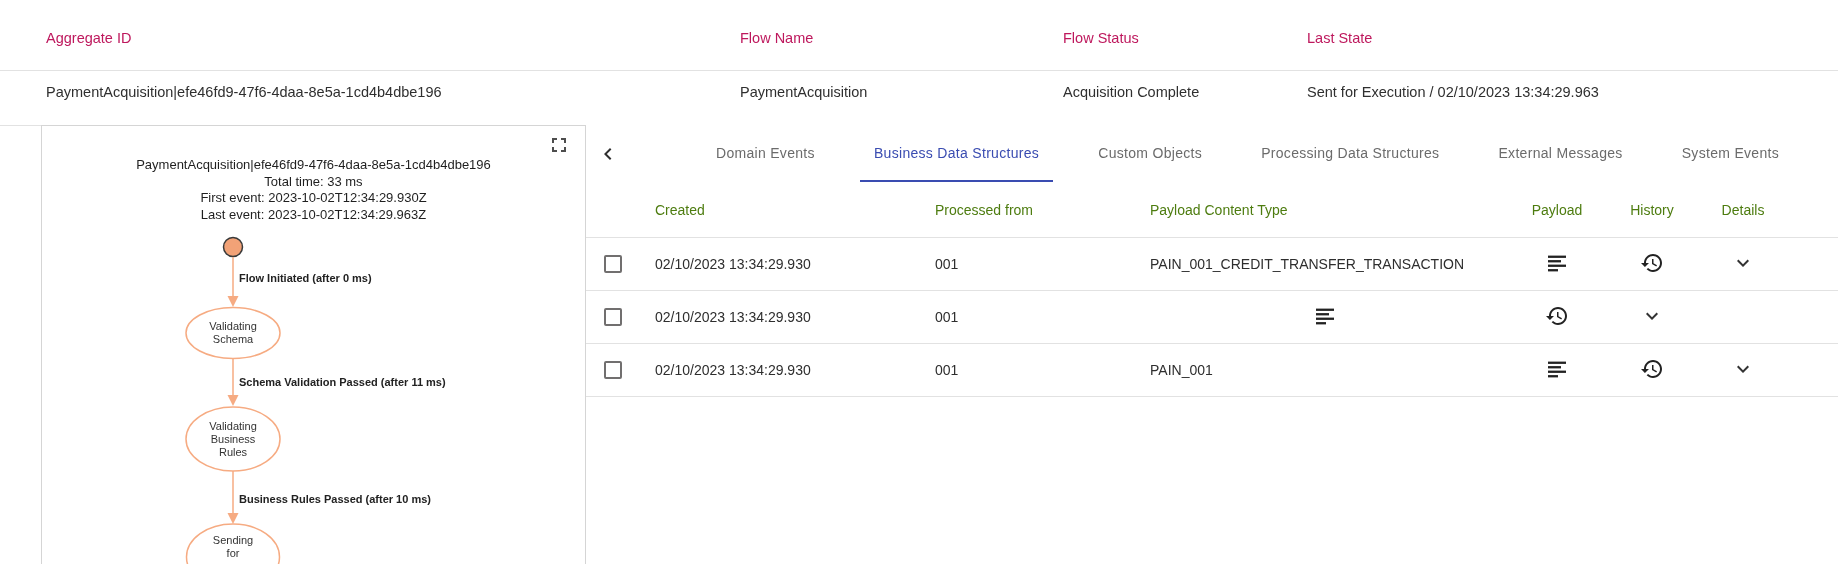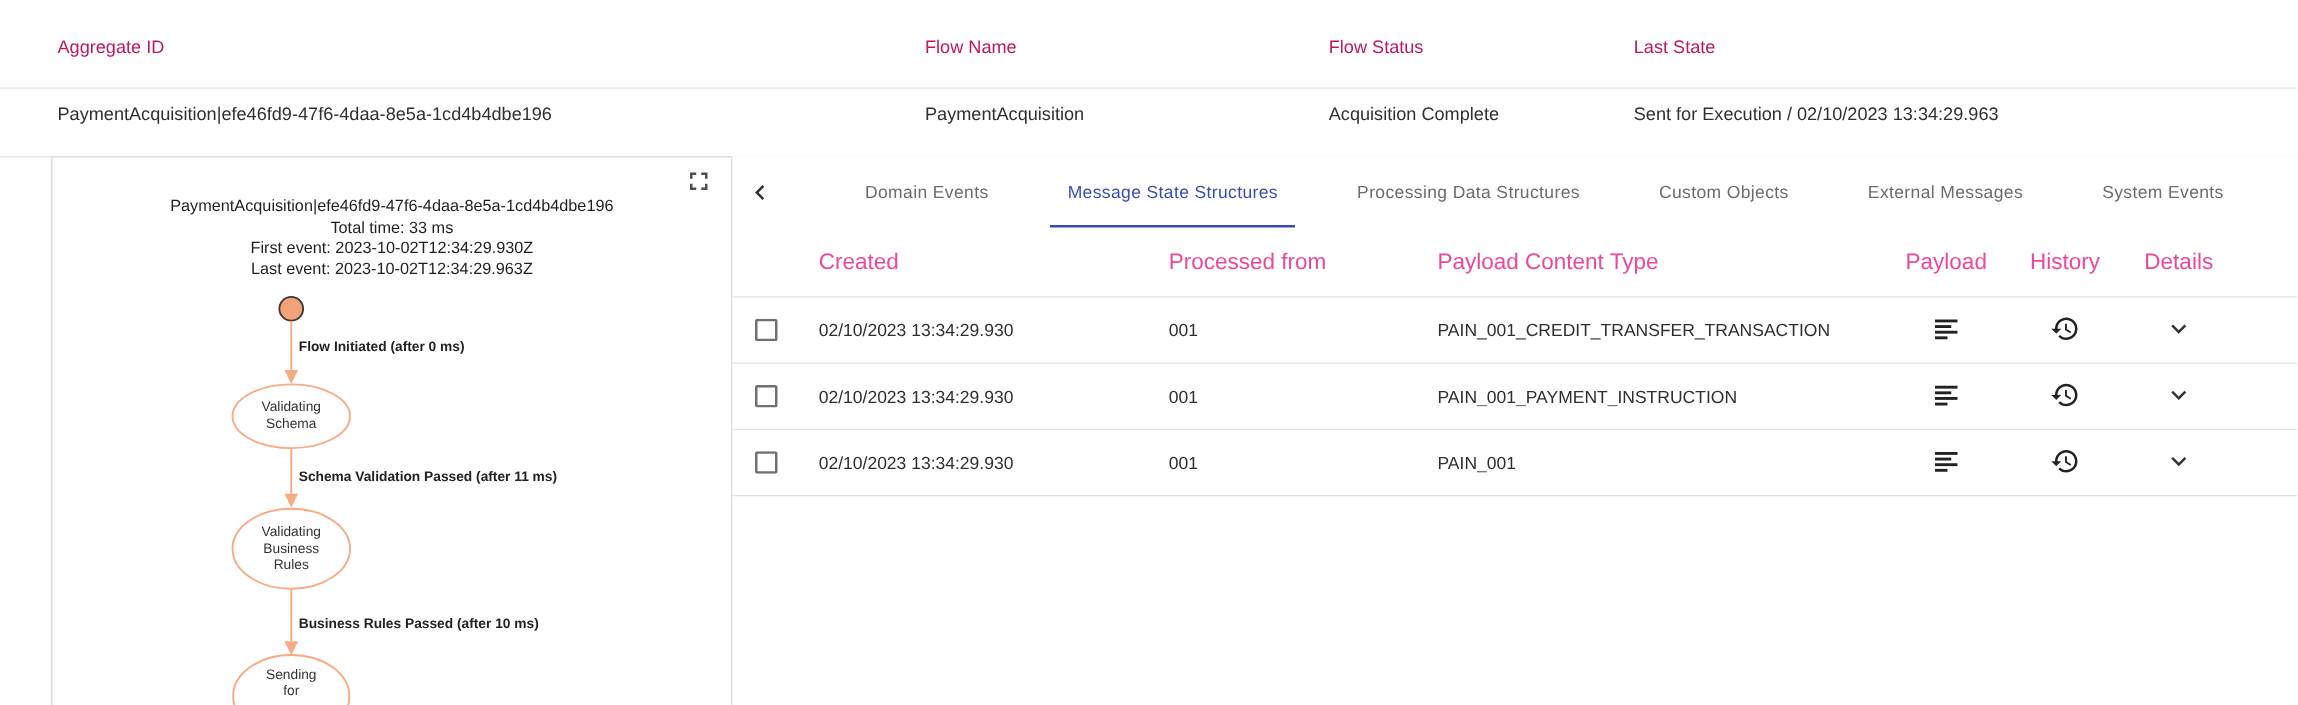--- a/index.html
+++ b/index.html
@@ -23,30 +23,30 @@
   .flow-svg { position:absolute; left:0; top:0; width:543px; height:478px; }
   .edge-label { position:absolute; left:197px; font-size:11px; font-weight:700;
                 color:#222; white-space:nowrap; }
   .el1 { top:146px; } .el2 { top:250px; } .el3 { top:367px; }
   .node-label { position:absolute; left:121px; width:140px; text-align:center;
                 font-size:11px; line-height:13px; color:#333; white-space:pre-line; }
   .nl1 { top:194px; } .nl2 { top:294px; } .nl3 { top:408px; }
 
   
   .right-panel { position:absolute; left:586px; top:125px; right:0; bottom:0; background:#fff; }
-  .tabbar { height:57px; display:flex; align-items:stretch; }
+  .tabbar { height:57px; display:flex; align-items:stretch;gap:24px; }
   .back-btn { width:24px; height:24px; align-self:center; margin-left:10px; cursor:pointer; }
   .tabs { flex:1; display:flex; justify-content:space-between; padding:0 45px 0 58px; }
   .tab { display:flex; align-items:center; padding:0 14px; font-size:14px; letter-spacing:.3px;
          color:#6b6b6b; border-bottom:2px solid transparent; cursor:pointer; white-space:nowrap; }
   .tab.active { color:#3a4cb1; border-bottom-color:#3a4cb1; }
 
   .grid-row { display:grid; grid-template-columns:69px 280px 215px 350px 114px 76px 106px;
               align-items:center; padding-right:42px; }
-  .thead { height:56px; font-size:18px; color:#ec4899; border-bottom:1px solid #e2e2e2; }
+  .thead { height:56px; font-size:14px; color:#4d7c0f; border-bottom:1px solid #e2e2e2; }
   .trow  { height:53px; font-size:14px; color:#2e2e2e; border-bottom:1px solid #e2e2e2; }
   .cell { white-space:nowrap; overflow:hidden; }
   .center { text-align:center; }
   .cb-wrap { padding-left:18px; }
   .checkbox { display:inline-block; width:18px; height:18px; border:2px solid #716f6f;
               border-radius:2px; background:#fff; cursor:pointer; vertical-align:middle; }
   .iconbtn { display:inline-block; width:24px; height:24px; cursor:pointer; }
   svg { display:block; }
 </style>
 </head>
@@ -113,23 +113,23 @@
 <div class="right-panel">
 
   <div class="tabbar">
     <span class="back-btn">
       <svg width="24" height="24" viewBox="0 0 24 24" fill="#2f2f2f">
         <path d="M15.41 7.41 14 6l-6 6 6 6 1.41-1.41L10.83 12z"></path>
       </svg>
     </span>
     <div class="tabs">
       <span class="tab">Domain Events</span>
-      <span class="tab active">Message State Structures</span>
+      <span class="tab active">Business Data Structures</span>
+      <span class="tab">Custom Objects</span>
       <span class="tab">Processing Data Structures</span>
-      <span class="tab">Custom Objects</span>
       <span class="tab">External Messages</span>
       <span class="tab">System Events</span>
     </div>
   </div>
 
   <div class="grid-row thead">
     <div class="cell"></div>
     <div class="cell">Created</div>
     <div class="cell">Processed from</div>
     <div class="cell">Payload Content Type</div>
@@ -157,21 +157,20 @@
     <div class="cell center"><span class="iconbtn">
       <svg width="24" height="24" viewBox="0 0 24 24" fill="#333">
         <path d="M16.59 8.59 12 13.17 7.41 8.59 6 10l6 6 6-6z"></path>
       </svg></span></div>
   </div>
 
   <div class="grid-row trow">
     <div class="cell cb-wrap"><span class="checkbox"></span></div>
     <div class="cell">02/10/2023 13:34:29.930</div>
     <div class="cell">001</div>
-    <div class="cell">PAIN_001_PAYMENT_INSTRUCTION</div>
     <div class="cell center"><span class="iconbtn">
       <svg width="24" height="24" viewBox="0 0 24 24" fill="#222">
         <rect x="3" y="4.6" width="18" height="2.3"></rect>
             <rect x="3" y="9.1" width="13" height="2.3"></rect>
         <rect x="3" y="13.6" width="18" height="2.3"></rect>
             <rect x="3" y="18.1" width="10" height="2.3"></rect>
       </svg></span></div>
     <div class="cell center"><span class="iconbtn">
       <svg width="24" height="24" viewBox="0 0 24 24" fill="#222">
         <path d="M13 3c-4.97 0-9 4.03-9 9H1l3.89 3.89.07.14L9 12H6c0-3.87 3.13-7 7-7s7 3.13 7 7-3.13 7-7 7c-1.93 0-3.68-.79-4.94-2.06l-1.42 1.42C8.27 19.99 10.51 21 13 21c4.97 0 9-4.03 9-9s-4.03-9-9-9zm-1 5v5l4.28 2.54.72-1.21-3.5-2.08V8z"></path>

